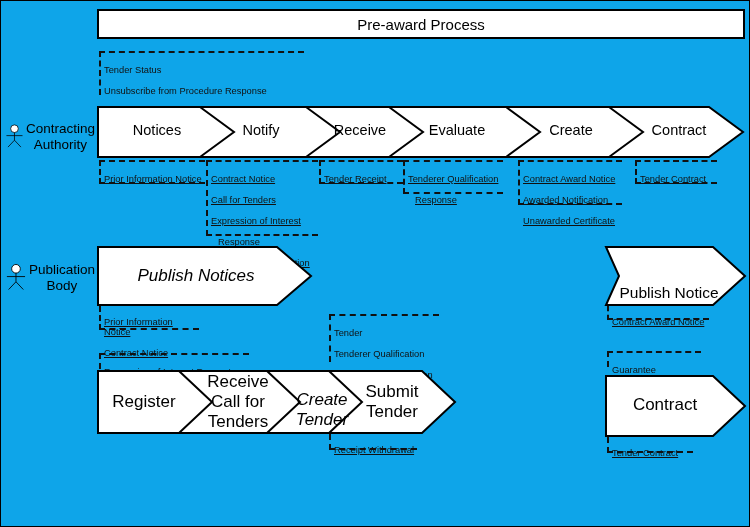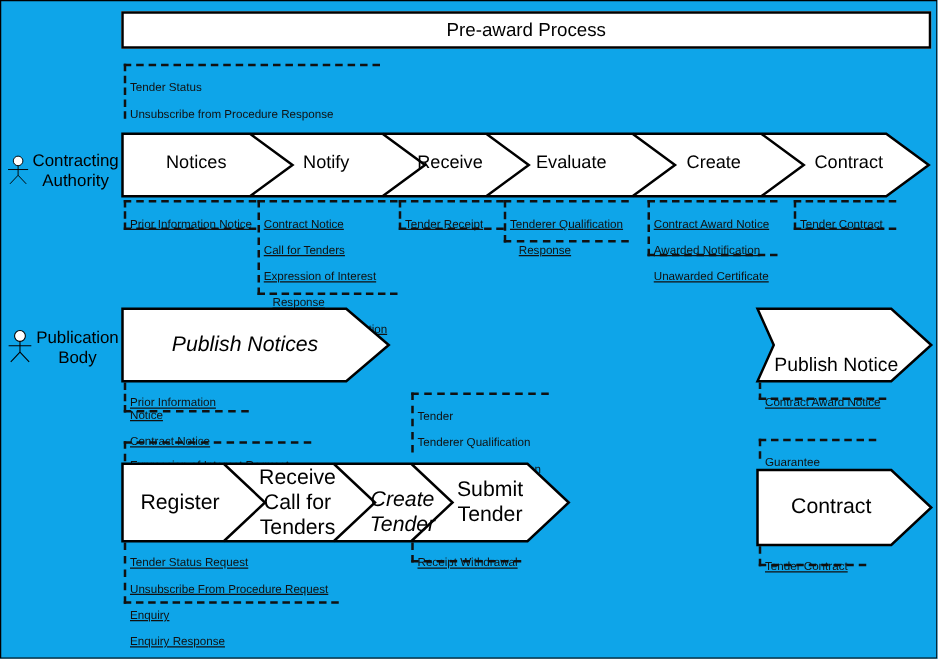--- a/index.html
+++ b/index.html
@@ -202,26 +202,20 @@
     <div class="flow-label xbig" style="left:6px;top:22px;width:82px;">Register</div>
     <div class="flow-label xbig" style="left:99px;top:2px;width:84px;">Receive
 Call for
 Tenders</div>
     <div class="flow-label xbig" style="left:185px;top:20px;width:80px;font-style:italic;">Create
 Tender</div>
     <div class="flow-label xbig" style="left:248px;top:12px;width:94px;">Submit
 Tender</div>
   </div>
 
-  <div class="abs note bot-dash" style="left:98px;top:433px;width:172px;height:49px;">
-    <span class="ln">Tender Status Request</span>
-    <span class="ln">Unsubscribe From Procedure Request</span>
-    <span class="ln">Enquiry</span>
-    <span class="ln">Enquiry Response</span>
-  </div>
 
   <div class="abs note bot-dash" style="left:328px;top:433px;width:88px;height:16px;">
     <span class="ln">Receipt Withdrawal</span>
   </div>
 
   <div class="abs note top-dash" style="left:606px;top:350px;width:94px;height:16px;">
     <span class="ln">Guarantee Information</span>
   </div>
 
   <div class="abs flow" style="left:604px;top:374px;">

